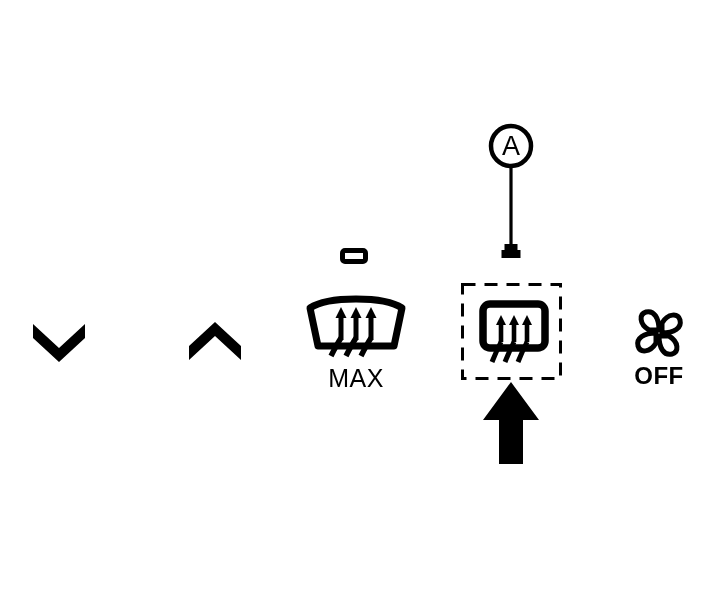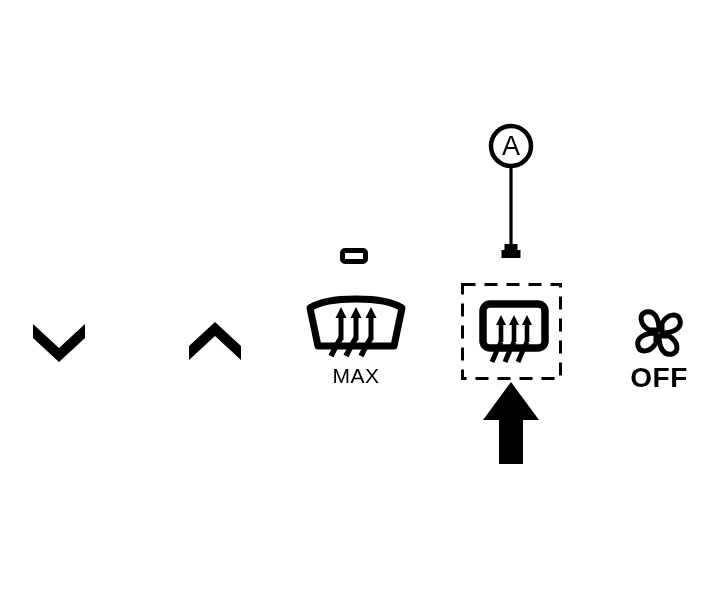--- a/index.html
+++ b/index.html
@@ -22,26 +22,26 @@
   .abs { position: absolute; }
   svg { display: block; overflow: visible; }
   .lbl {
     font-family: "Liberation Sans", sans-serif;
     color: #000000;
     text-align: center;
     white-space: nowrap;
     user-select: none;
   }
   .lbl-max {
-    font-size: 21px;
+    font-size: 25px;
     font-weight: 400;
     letter-spacing: 0.5px;
   }
   .lbl-off {
-    font-size: 28px;
+    font-size: 24px;
     font-weight: 700;
     letter-spacing: 0.5px;
   }
 </style>
 </head>
 <body>
 
 <div id="stage">
 
   <div class="abs" style="left:30px; top:318px;">

